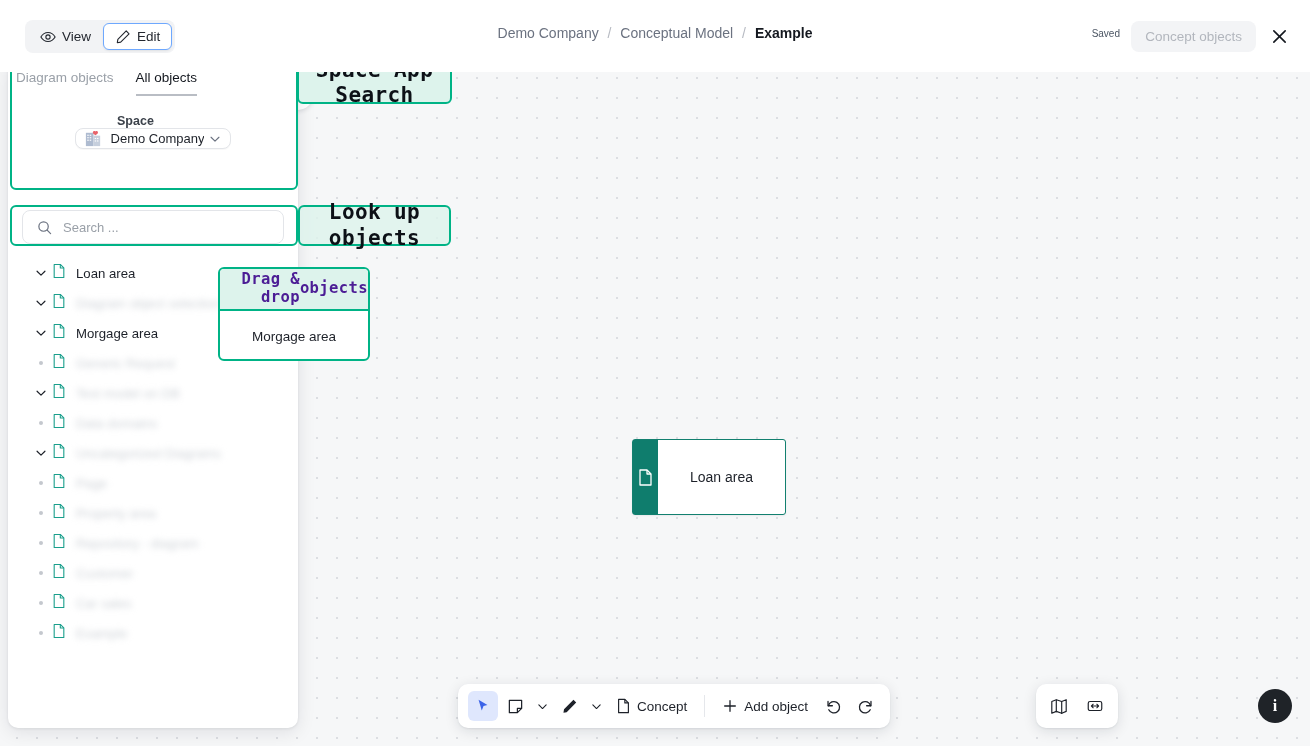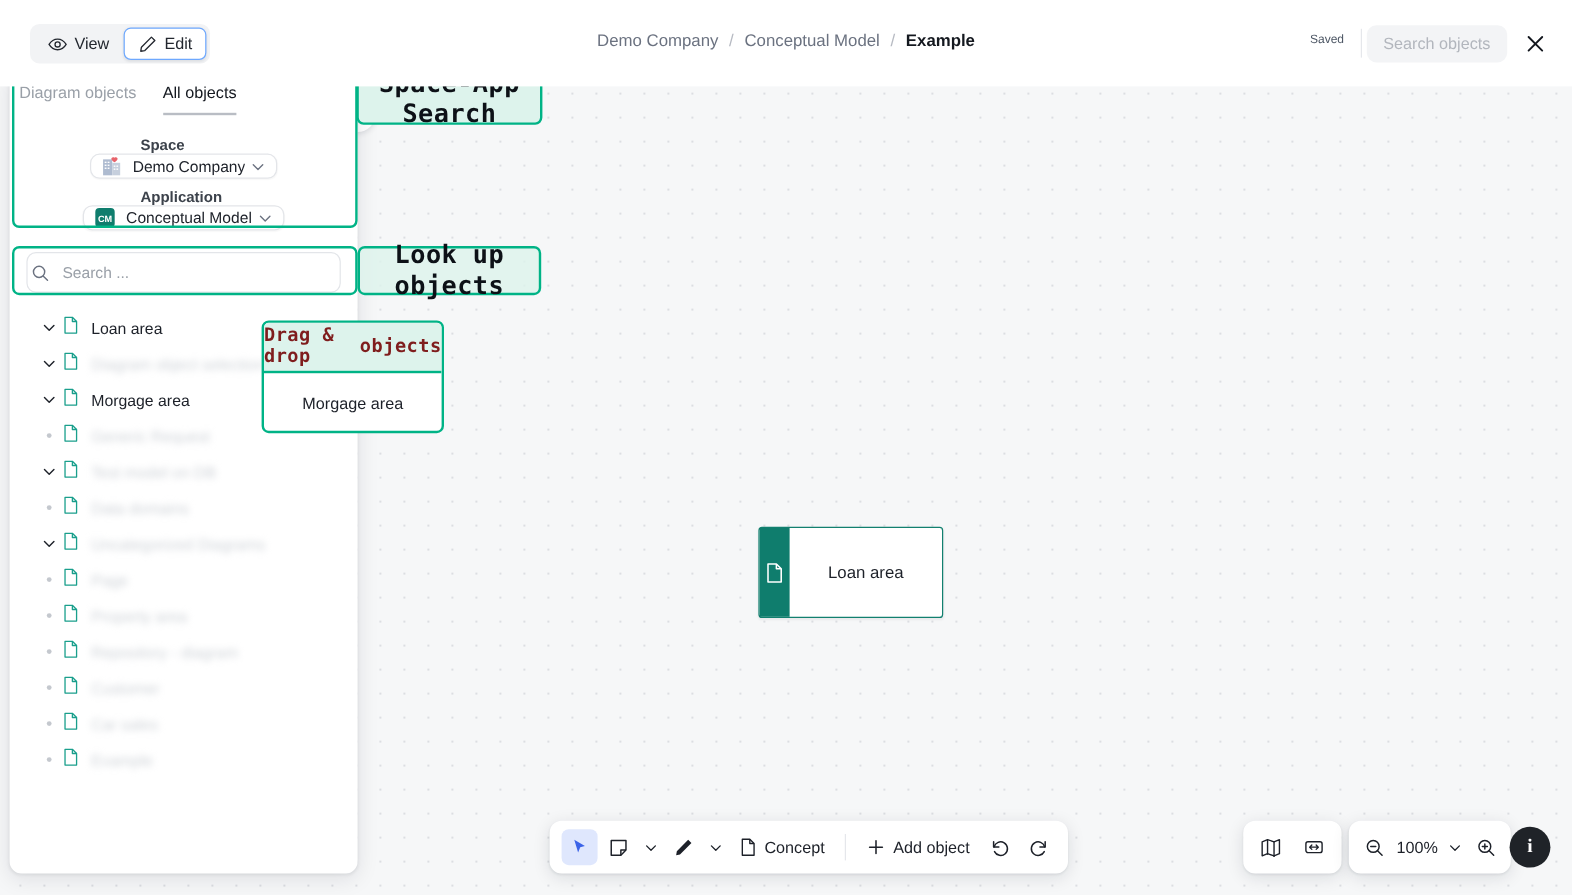--- a/index.html
+++ b/index.html
@@ -148,21 +148,21 @@
   .sel-icon { width: 19px; height: 19px; flex: none; margin-right: 8px; }
   .sel-txt { flex: 1; font-size: 13px; color: #1d2129; white-space: nowrap; overflow: hidden; }
   .chev { flex: none; margin-left: 4px; }
 
   .search-wrap {
     position: absolute; left: 14px; top: 152px;
     width: 262px; height: 34px;
     border: 1px solid #e3e5e9;
     border-radius: 8px;
     display: flex; align-items: center;
-    padding: 0 3px;
+    padding: 0 14px;
     background: #fff;
   }
   .search-input {
     border: none; outline: none;
     font-size: 13px; color: #1d2129;
     font-family: inherit;
     flex: 1; margin-left: 9px;
     background: transparent;
   }
   .search-input::placeholder { color: #9aa0a8; }
@@ -240,22 +240,22 @@
     z-index: 30;
     overflow: hidden;
   }
   .dragdrop-head {
     height: 42px;
     background: #ddf3ec;
     border-bottom: 2px solid #00b386;
     display: flex; align-items: center; justify-content: center;
     font-family: "DejaVu Sans Mono", monospace;
     font-weight: 700; font-size: 15.5px;
-    color: #7f1d1d; letter-spacing: .4px;
-    line-height: 1.15; text-align: left;
+    color: #4c1d95; letter-spacing: .4px;
+    line-height: 1.15; text-align: right;
   }
   .dragdrop-body {
     height: 50px;
     display: flex; align-items: center; justify-content: center;
     font-size: 13.5px; color: #1d2129;
     font-family: "Liberation Sans", sans-serif;
   }
 
   
   .hl {
@@ -369,21 +369,21 @@
     <div class="breadcrumb">
       <span>Demo Company</span>
       <span class="bc-sep">/</span>
       <span>Conceptual Model</span>
       <span class="bc-sep">/</span>
       <span class="bc-current">Example</span>
     </div>
 
     <div class="saved-txt">Saved</div>
     <div class="hdr-divider"></div>
-    <button class="publish-btn">Search objects</button>
+    <button class="publish-btn">Concept objects</button>
     <div class="close-btn">
       <svg width="17" height="17" viewBox="0 0 18 18" fill="none">
         <path d="M3 3l12 12M15 3L3 15" stroke="#14181f" stroke-width="1.7" stroke-linecap="round"></path>
       </svg>
     </div>
   </div>
 
   <div class="left-panel">
     <div class="tabs">
       <div class="tab">Diagram objects</div>
@@ -410,33 +410,20 @@
               <rect x="11.3" y="12" width="1.5" height="1.2"></rect>
                 <rect x="13.7" y="12" width="1.5" height="1.2"></rect>
             </g>
           </svg>
           <div class="sel-txt">Demo Company</div>
           <svg class="chev" width="14" height="14" viewBox="0 0 16 16" fill="none">
             <path d="M3.5 6l4.5 4.5L12.5 6" stroke="#6b7280" stroke-width="1.3" stroke-linecap="round" stroke-linejoin="round"></path>
           </svg>
         </div>
       </div>
-      <div class="sel-row">
-        <div class="sel-label">Application</div>
-        <div class="sel-box">
-          <svg class="sel-icon" viewBox="0 0 20 20">
-            <rect x="1.5" y="1.5" width="17" height="17" rx="3.5" fill="#0f7d6d"></rect>
-            <text x="10" y="13.4" text-anchor="middle" fill="#ffffff" font-family="Liberation Sans, sans-serif" font-size="8" font-weight="700">CM</text>
-          </svg>
-          <div class="sel-txt">Conceptual Model</div>
-          <svg class="chev" width="14" height="14" viewBox="0 0 16 16" fill="none">
-            <path d="M3.5 6l4.5 4.5L12.5 6" stroke="#6b7280" stroke-width="1.3" stroke-linecap="round" stroke-linejoin="round"></path>
-          </svg>
-        </div>
-      </div>
     </div>
 
     <div class="search-wrap">
       <svg width="15" height="15" viewBox="0 0 16 16" fill="none">
         <circle cx="7" cy="7" r="5" stroke="#6b7280" stroke-width="1.3"></circle>
         <path d="M10.8 10.8L14.5 14.5" stroke="#6b7280" stroke-width="1.3" stroke-linecap="round"></path>
       </svg>
       <input class="search-input" type="text" placeholder="Search ..." style="">
     </div>
 
@@ -669,38 +656,16 @@
       </svg>
     </div>
     <div class="tool">
       <svg width="18" height="18" viewBox="0 0 20 20" fill="none">
         <rect x="2.5" y="5" width="15" height="10" rx="2" stroke="#1d2129" stroke-width="1.3"></rect>
         <path d="M6 10h8M6 10l2-2M6 10l2 2M14 10l-2-2M14 10l-2 2" stroke="#1d2129" stroke-width="1.2" stroke-linecap="round" stroke-linejoin="round"></path>
       </svg>
     </div>
   </div>
 
-  <div class="toolbar" id="toolbar-zoom">
-    <div class="tool">
-      <svg width="17" height="17" viewBox="0 0 18 18" fill="none">
-        <circle cx="7.8" cy="7.8" r="5.2" stroke="#1d2129" stroke-width="1.3"></circle>
-        <path d="M5.6 7.8h4.4" stroke="#1d2129" stroke-width="1.3" stroke-linecap="round"></path>
-        <path d="M11.6 11.6L15.6 15.6" stroke="#1d2129" stroke-width="1.3" stroke-linecap="round"></path>
-      </svg>
-    </div>
-    <div class="zoom-val">100%</div>
-    <div class="tool-chev">
-      <svg width="13" height="13" viewBox="0 0 16 16" fill="none">
-        <path d="M3.5 6L8 10.5 12.5 6" stroke="#1d2129" stroke-width="1.35" stroke-linecap="round" stroke-linejoin="round"></path>
-      </svg>
-    </div>
-    <div class="tool">
-      <svg width="17" height="17" viewBox="0 0 18 18" fill="none">
-        <circle cx="7.8" cy="7.8" r="5.2" stroke="#1d2129" stroke-width="1.3"></circle>
-        <path d="M5.6 7.8h4.4M7.8 5.6v4.4" stroke="#1d2129" stroke-width="1.3" stroke-linecap="round"></path>
-        <path d="M11.6 11.6L15.6 15.6" stroke="#1d2129" stroke-width="1.3" stroke-linecap="round"></path>
-      </svg>
-    </div>
-  </div>
 
   <div class="info-btn">i</div>
 
 </div>
 
 </body></html>

